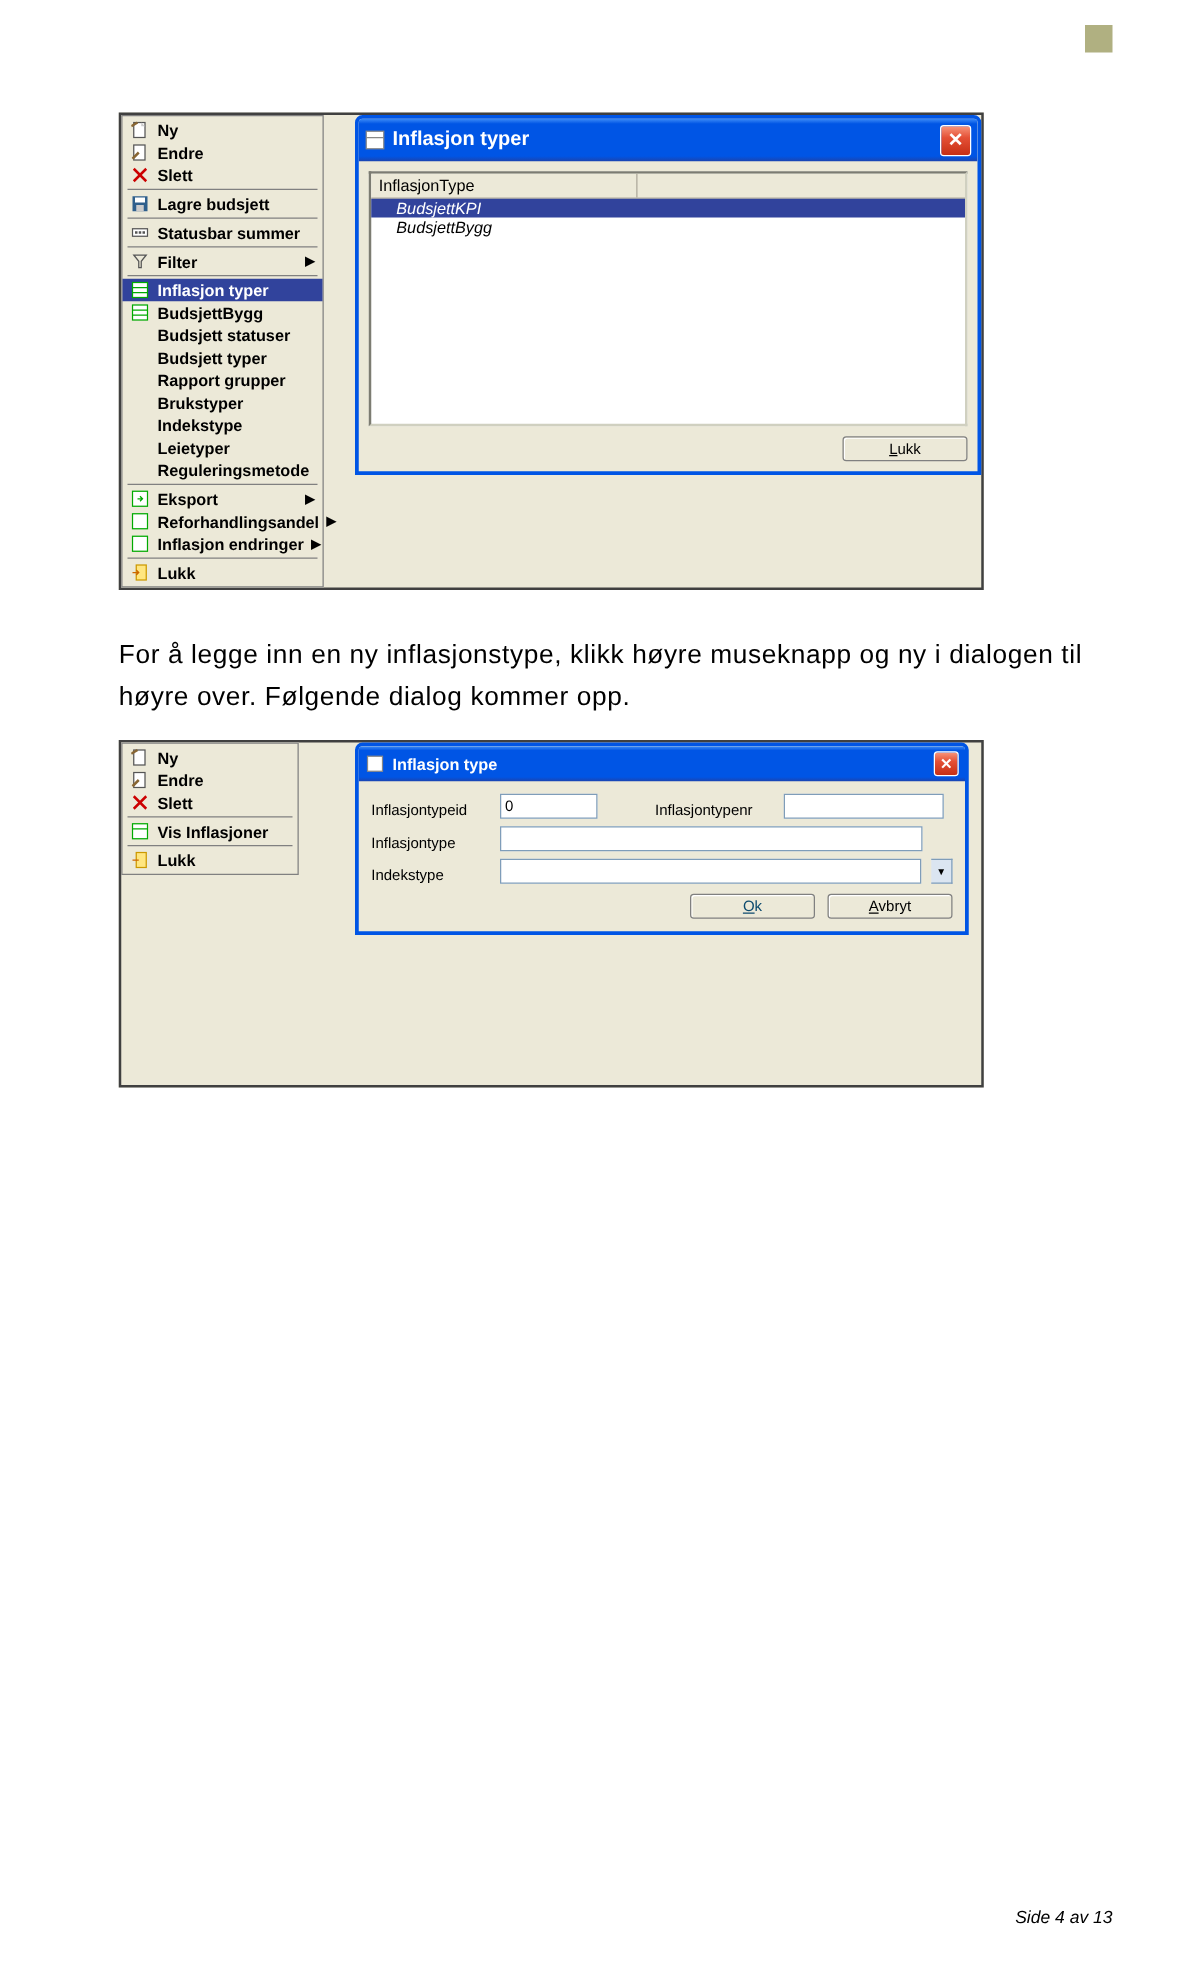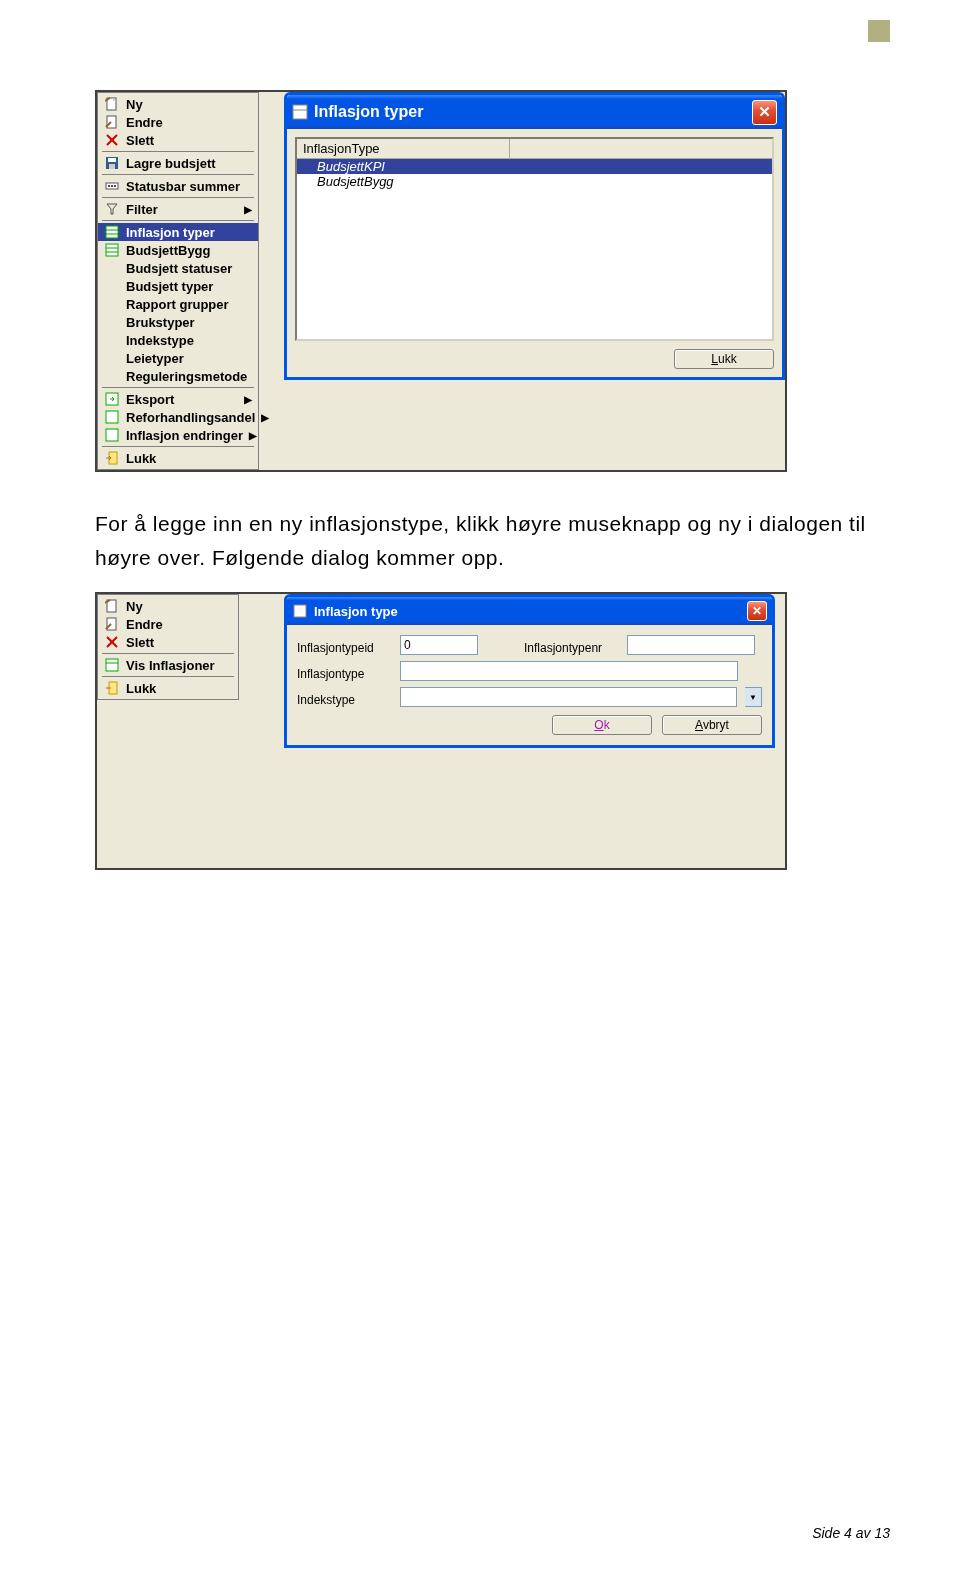--- a/index.html
+++ b/index.html
@@ -161,21 +161,21 @@
     background: #ece9d8;
     border: 1px solid #808080;
     border-radius: 3px;
     padding: 2px 14px;
     font-family: Tahoma, Arial, sans-serif;
     font-size: 12px;
     box-shadow: inset 1px 1px 0 #fff;
     min-width: 70px;
     text-align: center;
   }
-  .win-button.disabled { color: #a21caf; margin-left: 24px; }
+  .win-button.disabled { color: #0c4a6e; margin-left: 24px; }
   .underline { text-decoration: underline; }
 
   
   .form-body {
     padding: 10px;
   }
   .form-row {
     display: flex;
     align-items: flex-end;
     margin-bottom: 6px;

